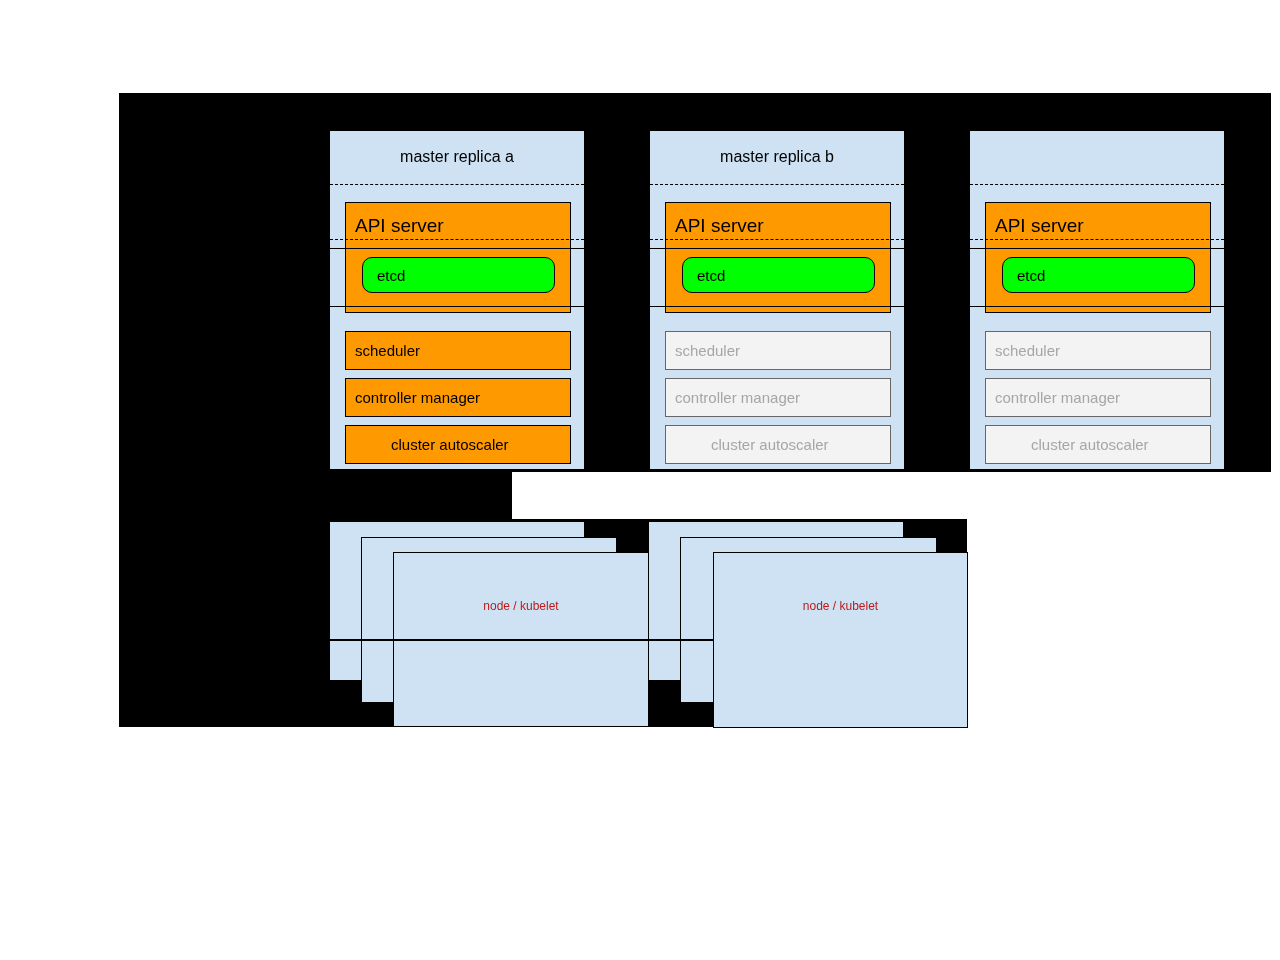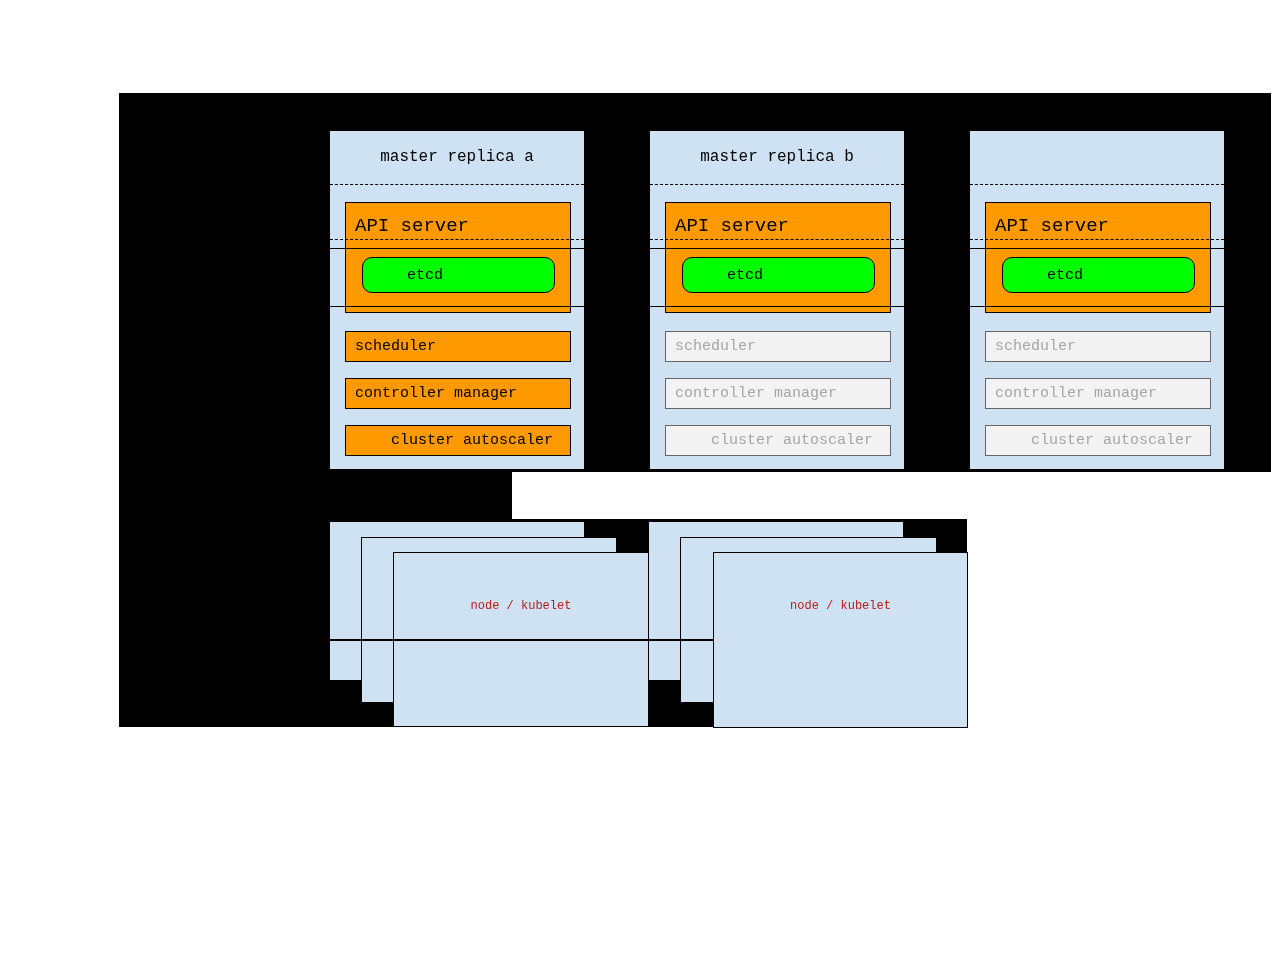--- a/index.html
+++ b/index.html
@@ -1,39 +1,39 @@
 <!DOCTYPE html>
 <html style="--background: #ffffff; --panel_black: #000000; --box_blue: #cfe2f3; --accent_orange: #ff9900; --accent_green: #00ff00; --inactive_fill: #f3f3f3; --inactive_border: #666666; --inactive_text: #a6a6a6; --line_black: #000000;"><head>
 <meta charset="utf-8">
 <style>
   html,body{margin:0;padding:0;background:#fff;}
   .stage{position:relative;width:1280px;height:960px;background:var(--background,#fff);
-         font-family:Liberation Mono, monospace;overflow:hidden;}
+         font-family:Liberation Sans, sans-serif;overflow:hidden;}
   .blackrect{position:absolute;background:var(--panel_black,#000);z-index:0;}
   #black-main{left:119px;top:93px;width:1152px;height:379px;}
   #black-left-ext{left:119px;top:472px;width:393px;height:48px;}
   #black-node-band{left:119px;top:519px;width:848px;height:208px;}
 
   
   .master{position:absolute;top:130px;width:256px;height:340px;box-sizing:border-box;
           background:var(--box_blue,#cfe2f3);border:1px solid #000;z-index:2;}
   #master-a{left:329px;} #master-b{left:649px;} #master-c{left:969px;}
   .master .title{position:absolute;left:0;top:0;width:100%;height:52px;display:flex;
           align-items:center;justify-content:center;font-size:16px;color:#000;}
   .sep-dashed{position:absolute;left:0;right:0;height:0;border-top:1px dashed #000;z-index:5;}
   .sep-solid{position:absolute;left:0;right:0;height:0;border-top:1.5px solid #000;z-index:5;}
   .m-sep1{top:53px;} .m-sep2{top:108px;} .m-rule1{top:117px;} .m-rule2{top:175px;}
   .apibox{position:absolute;left:15px;top:71px;width:226px;height:111px;box-sizing:border-box;
           background:var(--accent_orange,#ff9900);border:1.5px solid #000;z-index:4;}
   .apibox .lbl{padding:12px 0 0 9px;font-size:19px;color:#000;}
   .etcd{position:absolute;left:32px;top:126px;width:193px;height:36px;box-sizing:border-box;
         background:var(--accent_green,#00ff00);border:1.5px solid #000;border-radius:10px;
-        z-index:6;display:flex;align-items:center;padding-left:30px;}
+        z-index:6;display:flex;align-items:center;}
   .etcd .lbl{padding-left:14px;font-size:15px;color:#000;}
-  .combox{position:absolute;left:15px;width:226px;height:31px;box-sizing:border-box;
+  .combox{position:absolute;left:15px;width:226px;height:39px;box-sizing:border-box;
           background:var(--accent_orange,#ff9900);border:1.5px solid #000;z-index:4;
           display:flex;align-items:center;}
   .combox .lbl{padding-left:9px;font-size:15px;color:#000;}
   .c-sch{top:200px;} .c-cm{top:247px;text-align:right;} .c-ca{top:294px;padding-left:36px;}
   .inactive{background:var(--inactive_fill,#f3f3f3);border:1.5px solid var(--inactive_border,#666);}
   .inactive .lbl{color:var(--inactive_text,#a6a6a6);}
 
   
   .nodebox{position:absolute;box-sizing:border-box;background:var(--box_blue,#cfe2f3);
            border:1px solid #000;}

